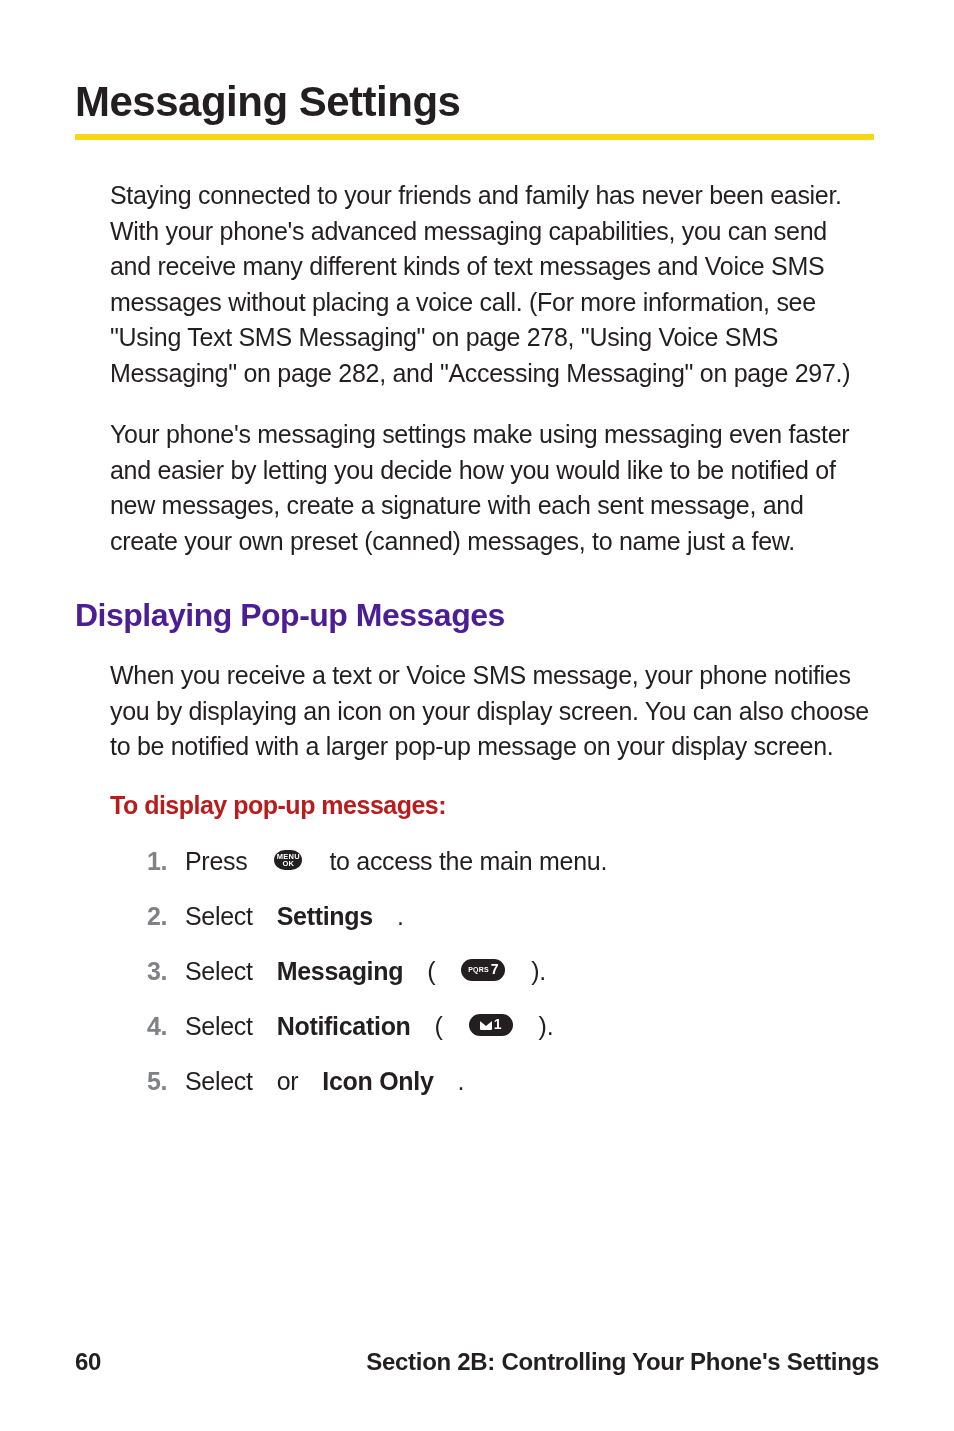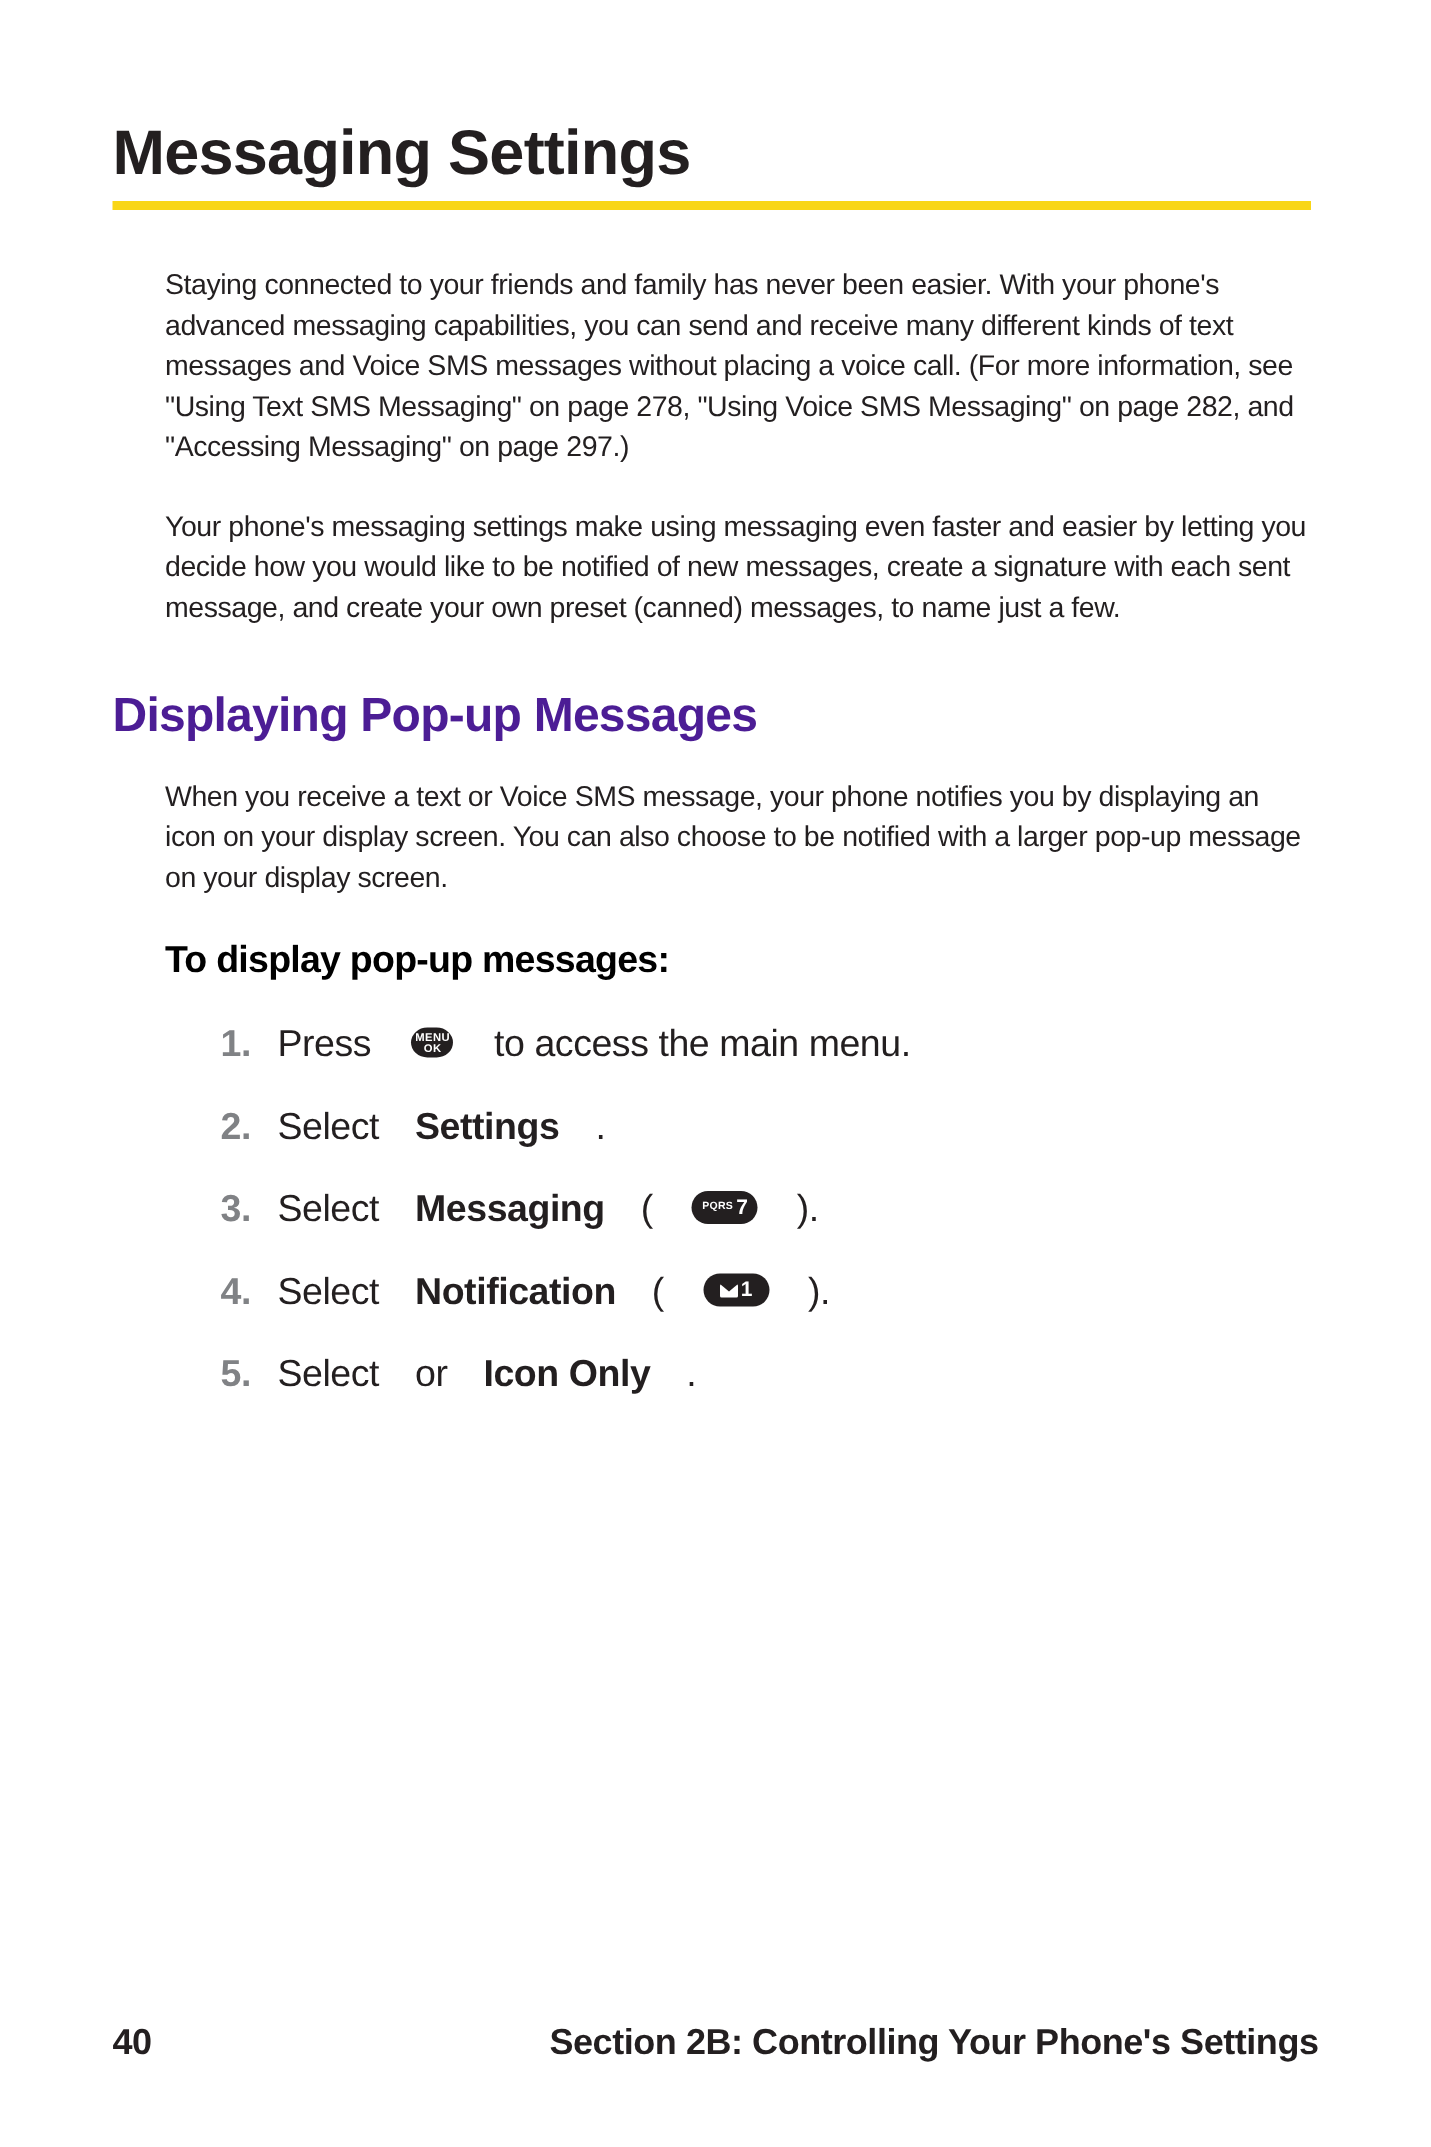--- a/index.html
+++ b/index.html
@@ -31,21 +31,21 @@
     }
     
     .yellow-underline {
       height: 6px;
       background: #f9d616;
       margin-bottom: 38px;
     }
     
     .body-text {
       font-family: 'Helvetica Neue', Arial, sans-serif;
-      font-size: 19px;
+      font-size: 25px;
       line-height: 1.42;
       color: #231f20;
       margin-left: 35px;
       margin-bottom: 26px;
       letter-spacing: -0.3px;
     }
     
     .sub-heading {
       font-family: 'Helvetica Neue', Arial, sans-serif;
       font-weight: 700;
@@ -54,21 +54,21 @@
       margin-top: 38px;
       margin-bottom: 24px;
       margin-left: 0;
       letter-spacing: -0.5px;
     }
     
     .instruction-label {
       font-family: 'Helvetica Neue', Arial, sans-serif;
       font-weight: 700;
       font-size: 25px;
-      color: #000000;
+      color: #b91c1c;
       margin-left: 35px;
       margin-bottom: 24px;
       letter-spacing: -0.5px;
     }
     
     .numbered-list {
       list-style: none;
       margin-left: 72px;
     }
     
@@ -267,15 +267,15 @@
         <span>Select </span>
         <span> or </span>
         <span class="bold">Icon Only</span>
         <span>.</span>
       </span>
     </li>
   </ol>
 </div>
 
 <div class="footer">
-  <span>40</span>
+  <span>60</span>
   <span>Section 2B: Controlling Your Phone's Settings</span>
 </div>
 
 </body></html>

